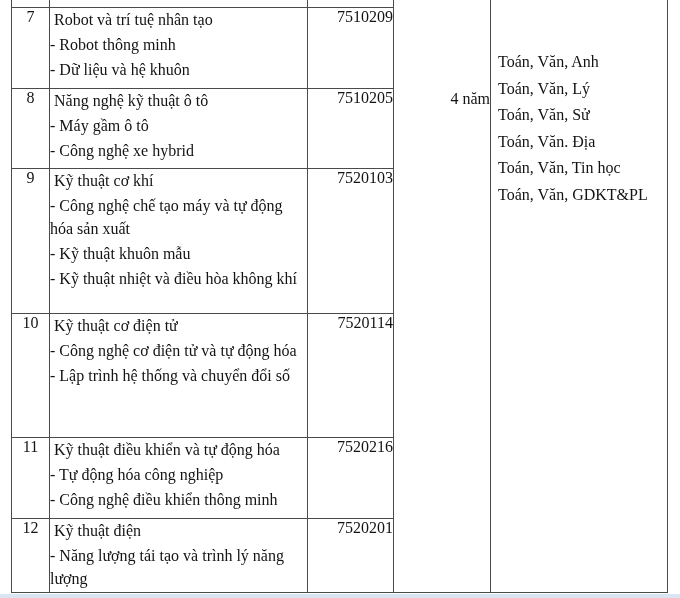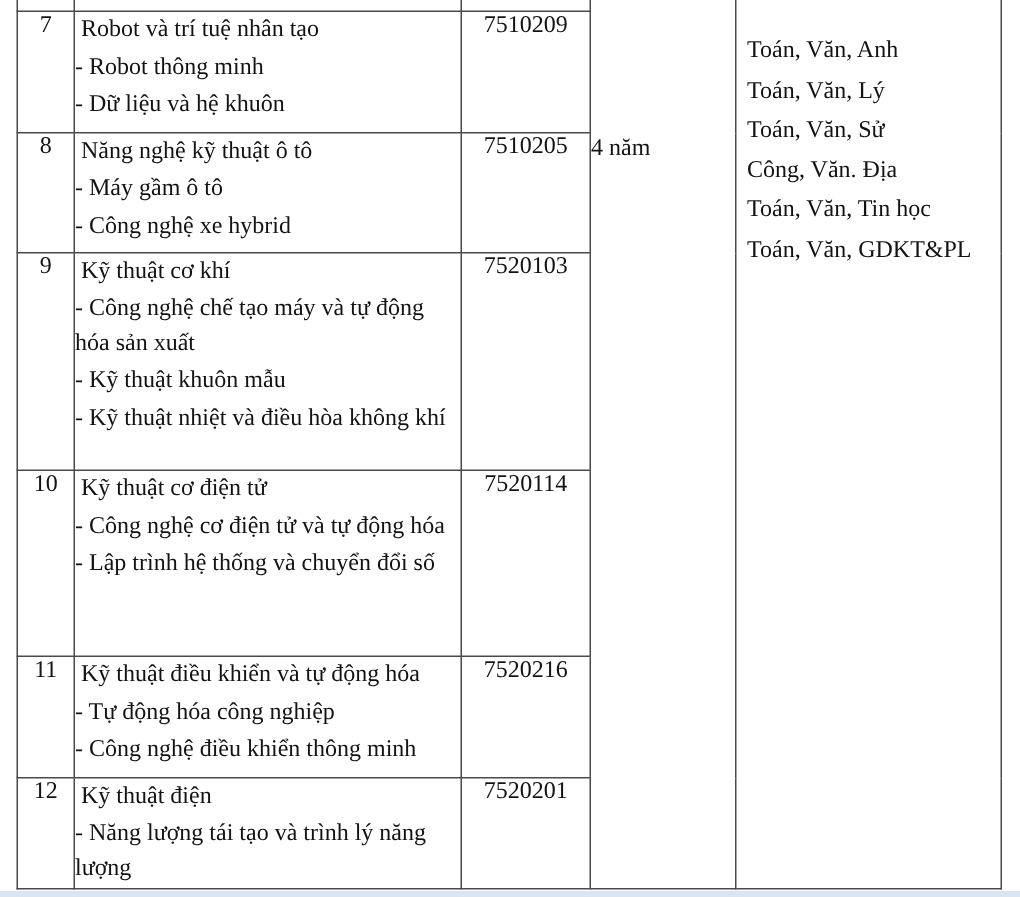--- a/index.html
+++ b/index.html
@@ -32,25 +32,25 @@
   tbody tr:nth-child(3){height:80px}
   tbody tr:nth-child(4){height:145px}
   tbody tr:nth-child(5){height:124px}
   tbody tr:nth-child(6){height:81px}
   tbody tr:nth-child(7){height:70px}
 
   td.c-no{text-align:center;vertical-align:middle}
   td.c-name{padding:2px 2px 0 8px}
   .title{line-height:23px;margin:0 0 2px 4px}
   .subitem{line-height:23px;margin:0 0 2px 0}
-  td.c-code{text-align:center;vertical-align:middle}
-  td.c-dur{text-align:left;vertical-align:top}
+  td.c-code{text-align:right;vertical-align:middle}
+  td.c-dur{text-align:right;vertical-align:top}
   .dur-inner{padding-top:87px;line-height:23px}
   td.c-subj{vertical-align:top}
-  .subj-inner{padding:21px 4px 0 7px}
+  .subj-inner{padding:49px 4px 0 7px}
   .subject-line{line-height:26.5px;white-space:nowrap}
 
   .bottom-strip{
     position:absolute;left:0;top:594px;width:680px;height:4px;
     background:var(--strip-color);
   }
 </style>
 </head>
 <body>
 
@@ -69,21 +69,21 @@
         <td class="c-name pcell"></td>
         <td class="c-code pcell"></td>
         <td class="c-dur" rowspan="7">
           <div class="dur-inner">4 năm</div>
         </td>
         <td class="c-subj" rowspan="7">
           <div class="subj-inner" id="subject-lines">
               <div class="subject-line">Toán, Văn, Anh</div>
               <div class="subject-line">Toán, Văn, Lý</div>
               <div class="subject-line">Toán, Văn, Sử</div>
-              <div class="subject-line">Công, Văn. Địa</div>
+              <div class="subject-line">Toán, Văn. Địa</div>
               <div class="subject-line">Toán, Văn, Tin học</div>
               <div class="subject-line">Toán, Văn, GDKT&amp;PL</div>
             </div>
         </td>
       </tr>
 
   <tr>
     <td class="c-no">
       <span>7</span>
     </td>

